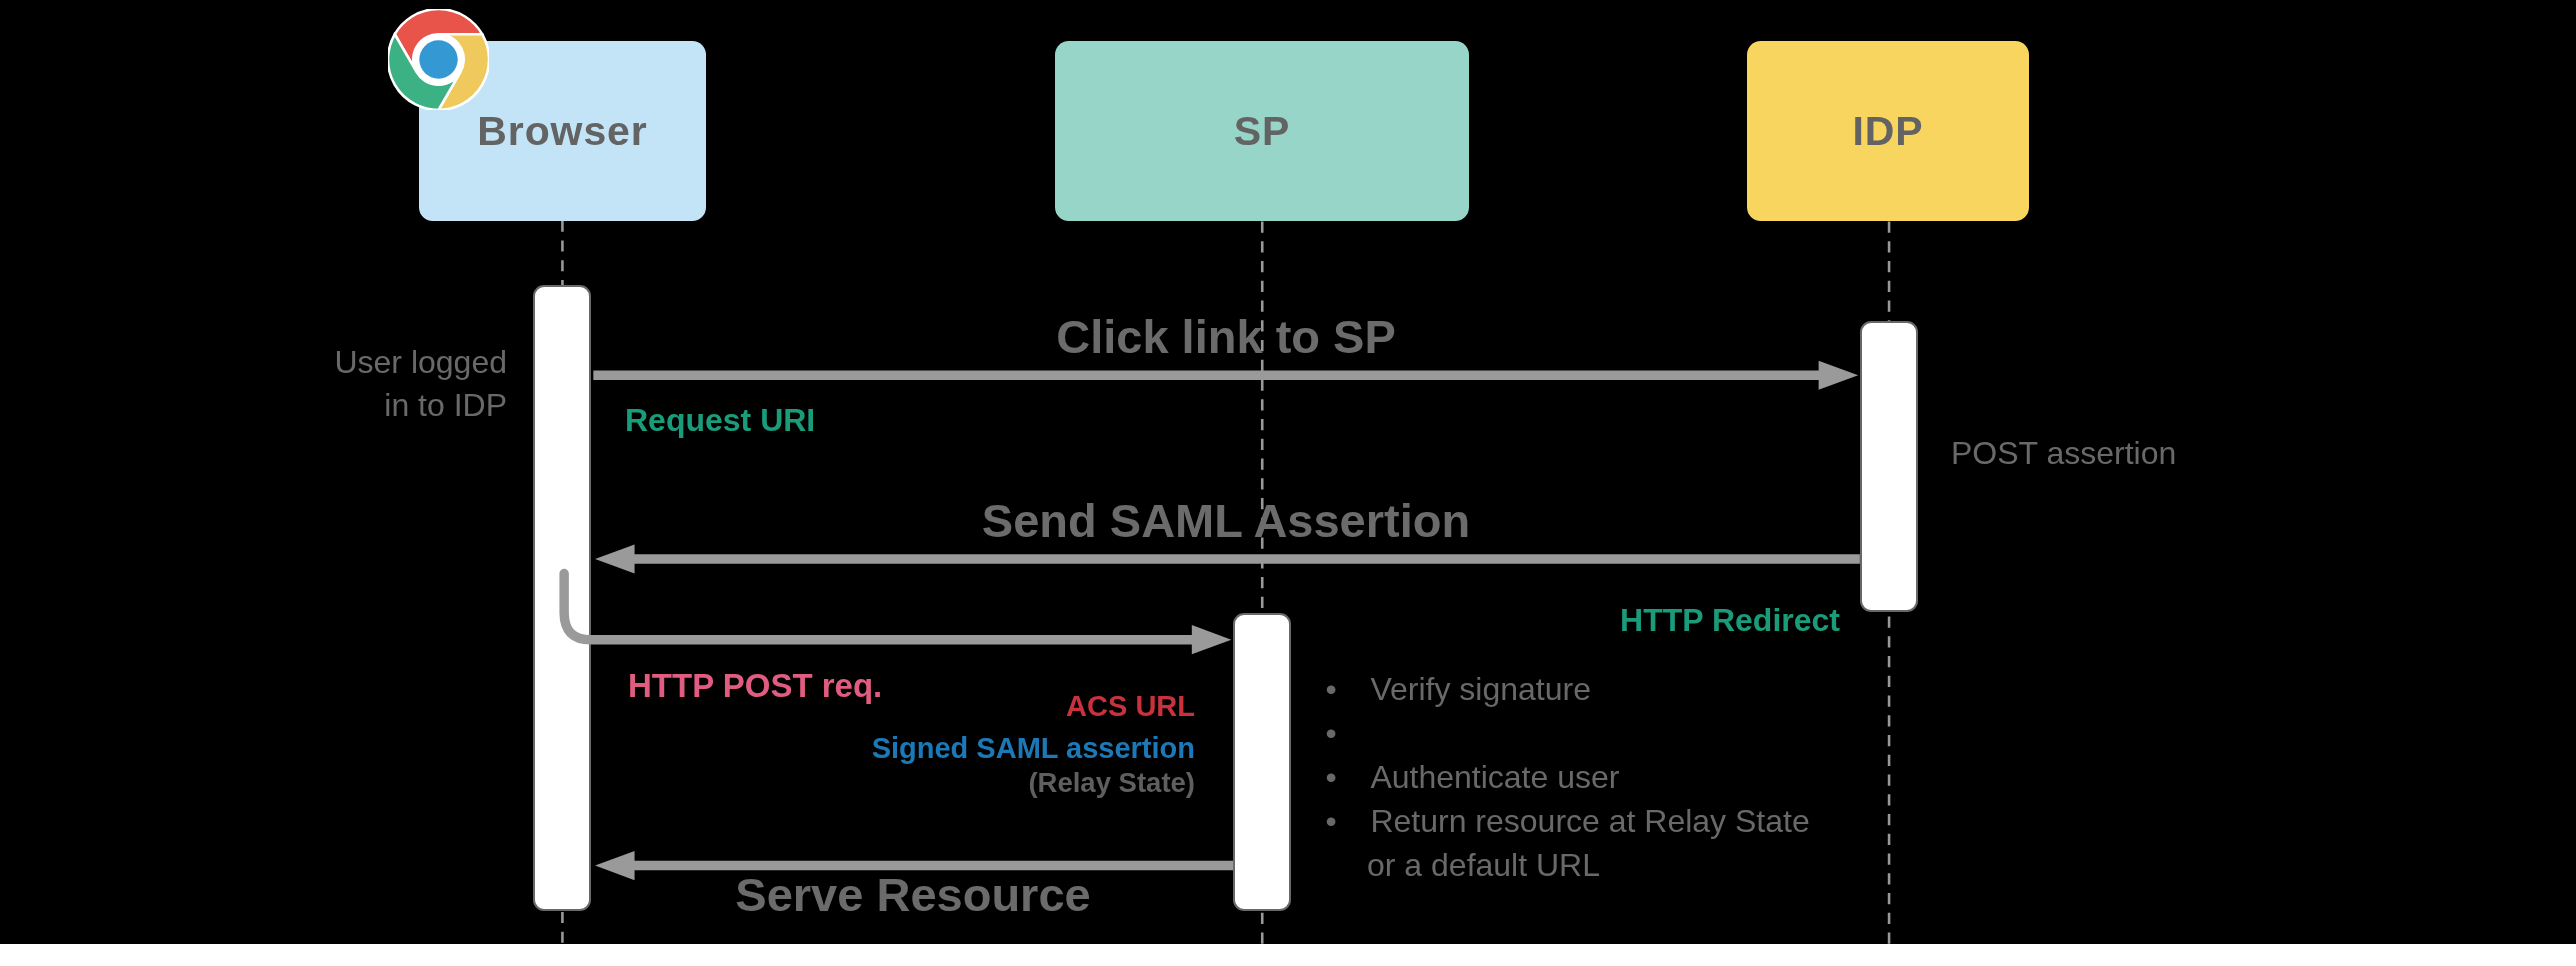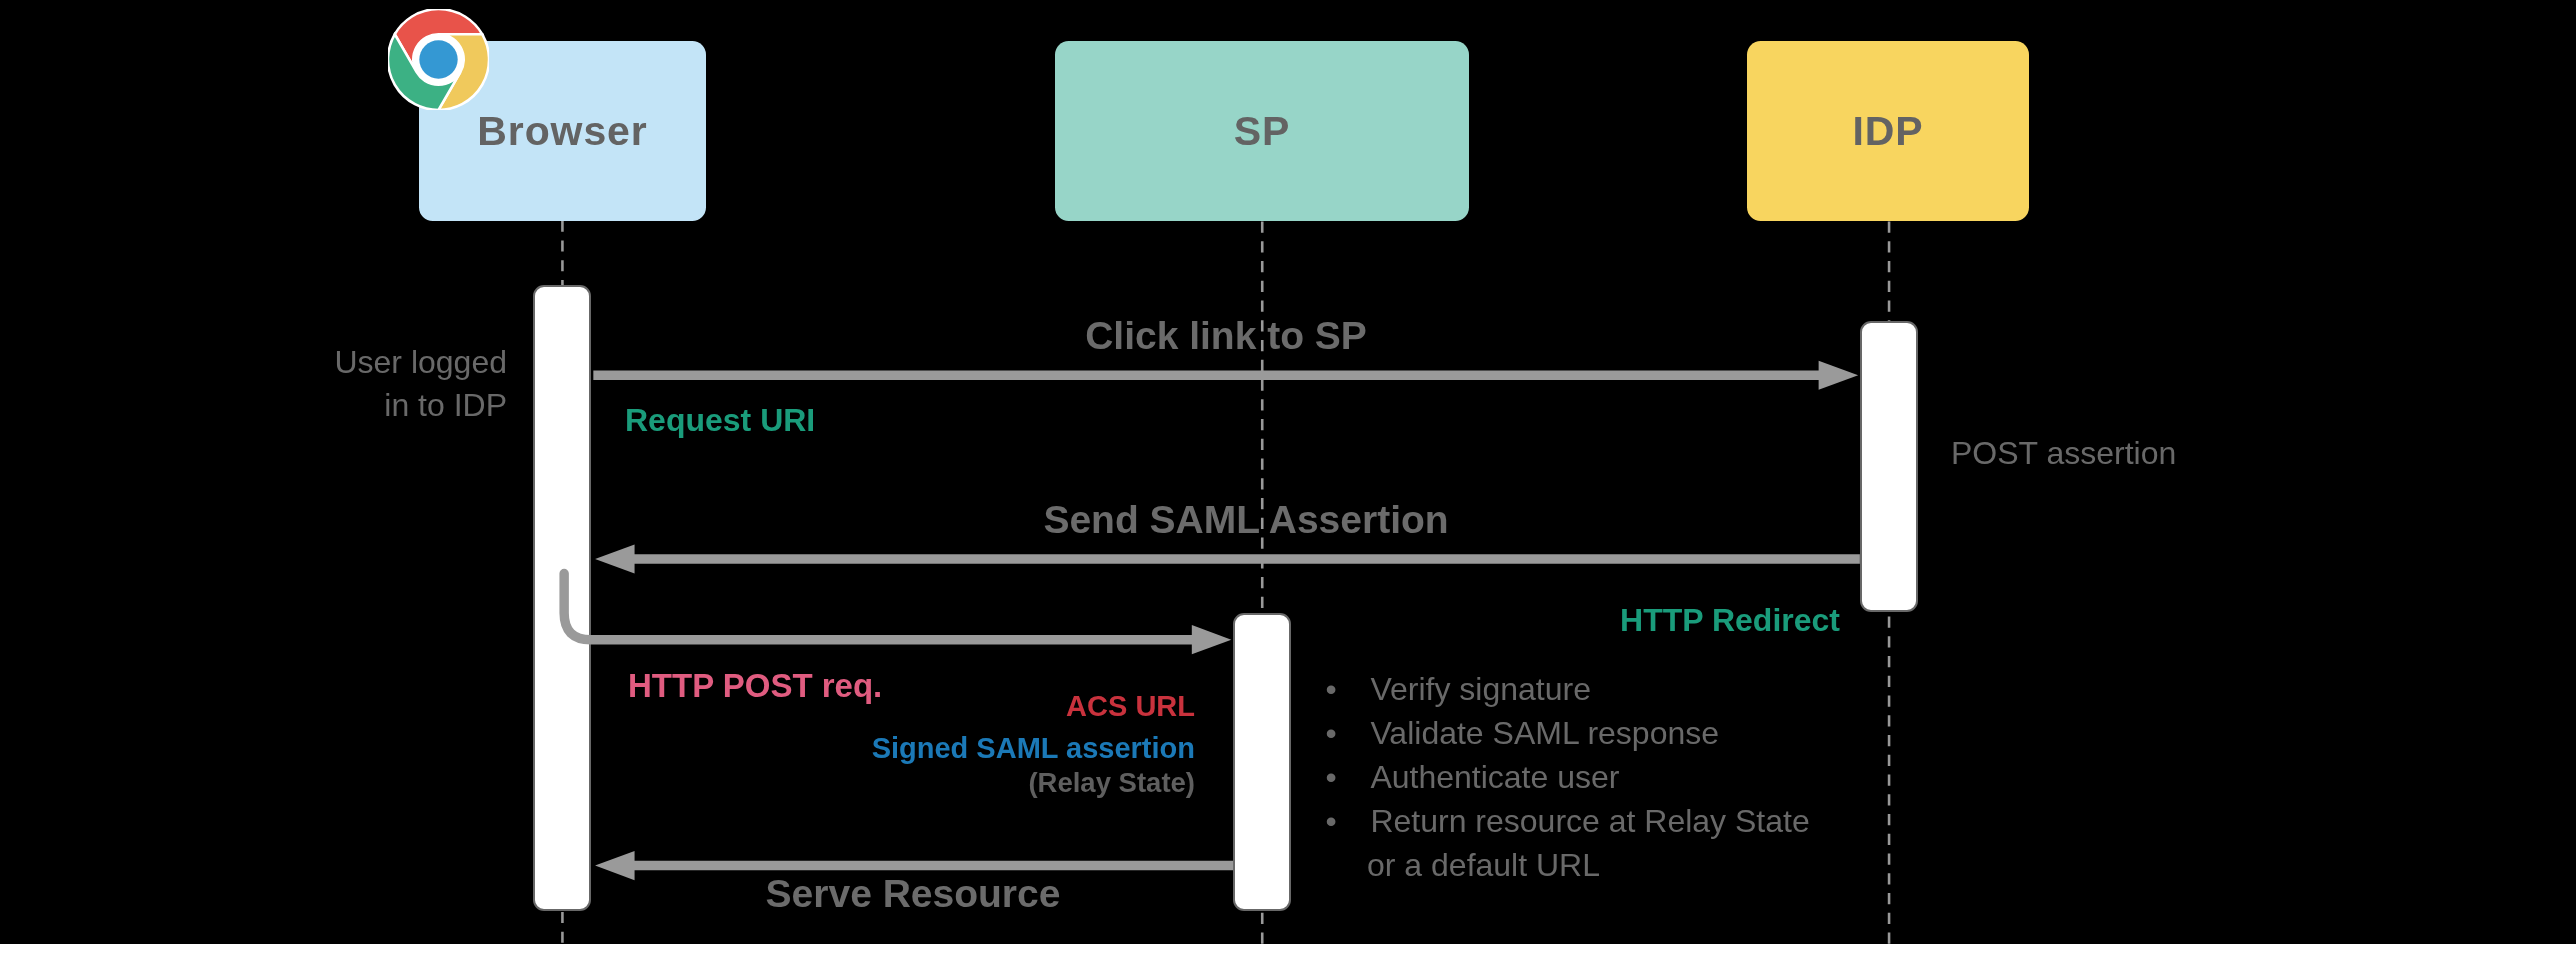--- a/index.html
+++ b/index.html
@@ -14,21 +14,21 @@
   #actor-browser{left:419px;width:287px;background:#c3e4f7;}
   #actor-sp{left:1055px;width:414px;background:#97d5c8;}
   #actor-idp{left:1747px;width:282px;background:#f8d55f;}
   #chrome-icon{position:absolute;left:388px;top:8.6px;width:101px;height:101px;z-index:4;}
   .activation{position:absolute;width:58px;background:#ffffff;border:2.6px solid #686868;
               border-radius:11px;box-sizing:border-box;z-index:2;}
   #act-browser{left:533px;top:285px;height:626px;}
   #act-sp{left:1233px;top:613px;height:298px;}
   #act-idp{left:1860px;top:321px;height:291px;}
   .lbl{position:absolute;white-space:nowrap;z-index:5;}
-  .msg-main{font-size:39px;font-weight:bold;color:#6b6b6b;transform:translate(-50%,-50%);}
+  .msg-main{font-size:47px;font-weight:bold;color:#6b6b6b;transform:translate(-50%,-50%);}
   .tag{font-weight:bold;transform:translate(0,-50%);}
   .tag-right{font-weight:bold;transform:translate(-100%,-50%);margin-top:28px;}
   .green{color:#1a9c7b;font-size:32px;}
   .pink{color:#e05c80;font-size:33px;}
   .red{color:#c9323d;font-size:29px;}
   .blue{color:#1b79b7;font-size:29px;}
   .dkgray{color:#5f5f5f;font-size:27.5px;}
   .note{font-size:32px;color:#696969;line-height:43px;}
   #note-user{right:2069px;top:341px;text-align:right;}
   #note-generate{left:1951px;top:431px;line-height:45px;}
@@ -80,21 +80,21 @@
     <polygon points="693,651 739,634 739,668" fill="#9a9a9a"></polygon>
 
     <path d="M657 668 L657 714 Q657 745 688 745 L1392 745" fill="none" stroke="#9a9a9a" stroke-width="11" stroke-linecap="round"></path>
     <polygon points="1434,745 1388,728 1388,762" fill="#9a9a9a"></polygon>
 
     <line x1="1436" y1="1008" x2="735" y2="1008" stroke="#9a9a9a" stroke-width="11"></line>
     <polygon points="693,1008 739,991 739,1025" fill="#9a9a9a"></polygon>
   </svg>
 
   <div class="lbl msg-main" style="left:1226px;top:336px;">Click link to SP</div>
-  <div class="lbl msg-main" style="left:1226px;top:520px;margin-left:20px;">Send SAML Assertion</div>
+  <div class="lbl msg-main" style="left:1226px;top:520px;">Send SAML Assertion</div>
   <div class="lbl msg-main" style="left:913px;top:894px;">Serve Resource</div>
 
   <div class="lbl tag green" style="left:625px;top:420px;">Request URI</div>
   <div class="lbl tag-right green" style="left:1840px;top:592px;">HTTP Redirect</div>
   <div class="lbl tag pink" style="left:628px;top:686px;">HTTP POST req.</div>
   <div class="lbl tag-right red" style="left:1195px;top:678px;">ACS URL</div>
   <div class="lbl tag-right blue" style="left:1195px;top:720px;">Signed SAML assertion</div>
   <div class="lbl tag-right dkgray" style="left:1195px;top:755px;">(Relay State)</div>
 
   <div id="note-user" class="lbl note">
@@ -105,21 +105,20 @@
     <div>POST assertion</div>
   </div>
 
   <div id="steps" class="lbl">
     <div class="step-row">
       <span class="step-bullet">•</span>
       <span>Verify signature</span>
     </div>
     <div class="step-row">
       <span class="step-bullet">•</span>
-      <span>Validate SAML response</span>
     </div>
     <div class="step-row">
       <span class="step-bullet">•</span>
       <span>Authenticate user</span>
     </div>
     <div class="step-row">
       <span class="step-bullet">•</span>
       <span>Return resource at Relay State</span>
     </div>
     <div class="step-cont">or a default URL</div>

